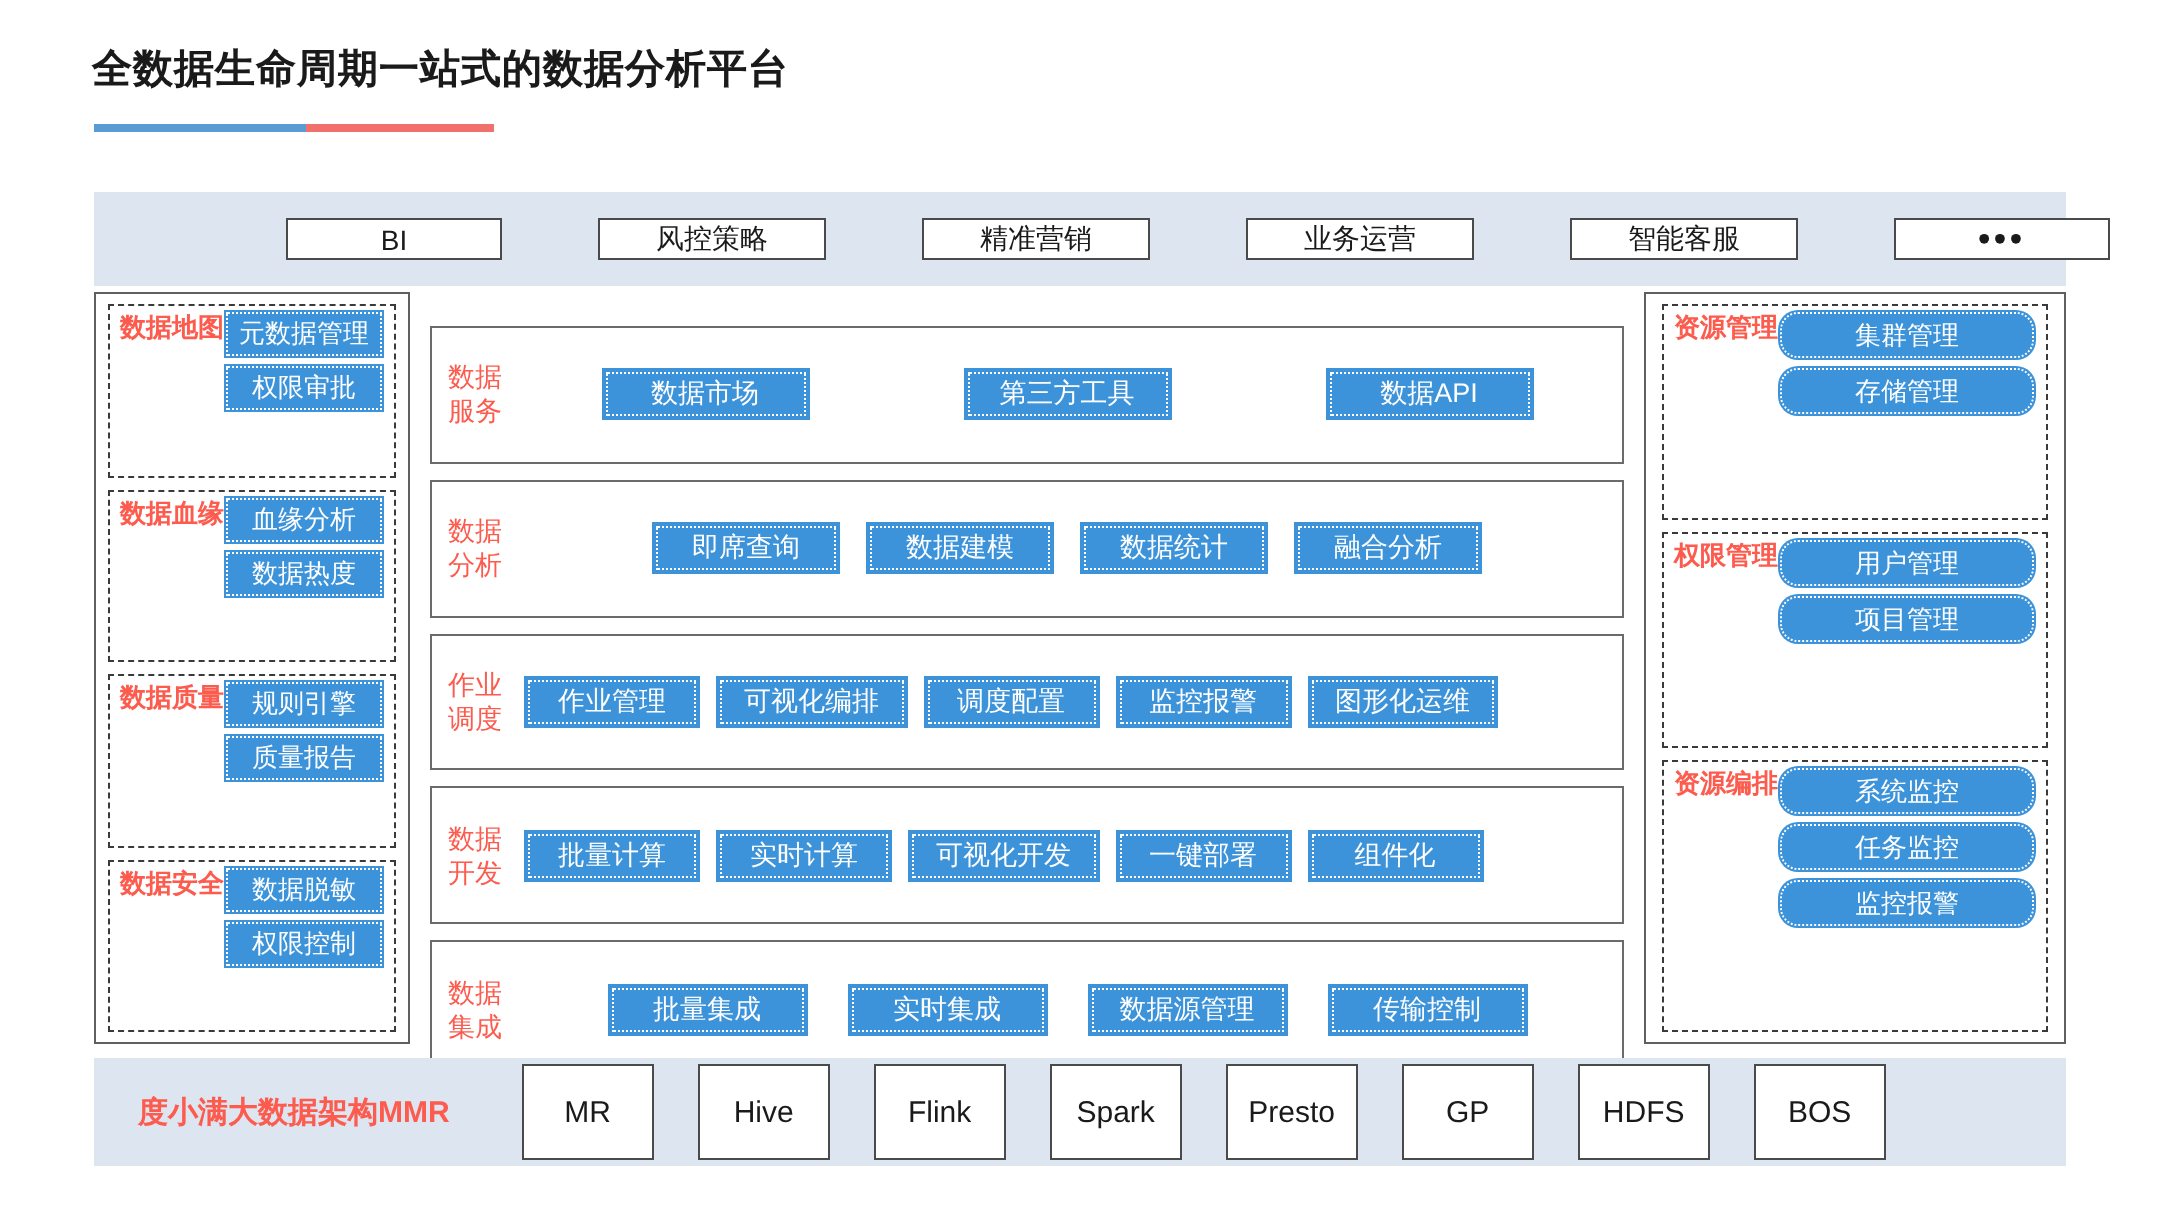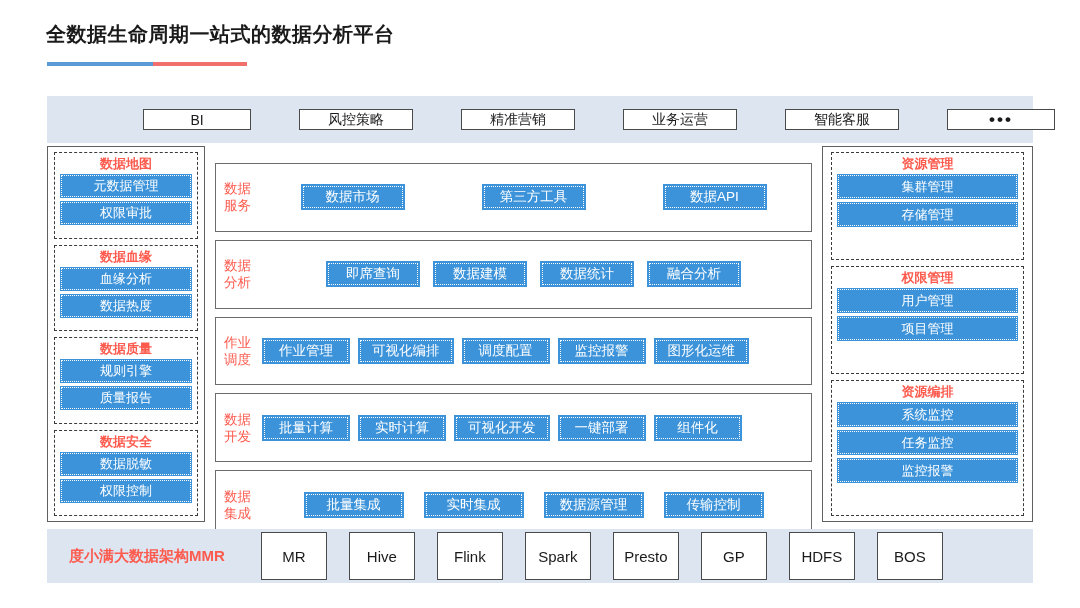--- a/index.html
+++ b/index.html
@@ -53,37 +53,37 @@
   }
   .col-center{
     position:absolute; left:168px; top:17px; width:597px; height:376px;
     display:flex; flex-direction:column; gap:8px;
   }
 
   
   .grp{
     border:1.3px dashed #3a3a3a; box-sizing:border-box;
     padding:2px 5px 5px 5px;
-    display:flex; flex-direction:column; align-items:stretch;
+    display:flex; align-items:stretch;
     flex:1 1 auto;
   }
   .grp-title{
     color:#fc5b4e; font-size:13px; font-weight:bold;
     text-align:center; line-height:17px; margin-bottom:2px;
     white-space:nowrap;
   }
   .grp-items{display:flex; flex-direction:column; gap:3px; flex:1 1 auto; justify-content:flex-start;}
   .bluebox{
     background:#3c93da; color:#ffffff;
     font-size:13px; text-align:center;
     display:flex; align-items:center; justify-content:center;
     height:24px; box-sizing:border-box; white-space:nowrap;
     outline:1px dotted #ffffff; outline-offset:-2px;
   }
-  .col-right .bluebox{height:25px;}
+  .col-right .bluebox{height:25px;border-radius:10px;}
 
   
   .row{
     border:1.4px solid #6b6b6b; box-sizing:border-box; background:#ffffff;
     display:flex; align-items:center;
     flex:1 1 auto; padding:0 6px;
   }
   .row-label{
     color:#fc5b4e; font-size:13.5px; font-weight:500;
     width:34px; min-width:34px; line-height:17px;

